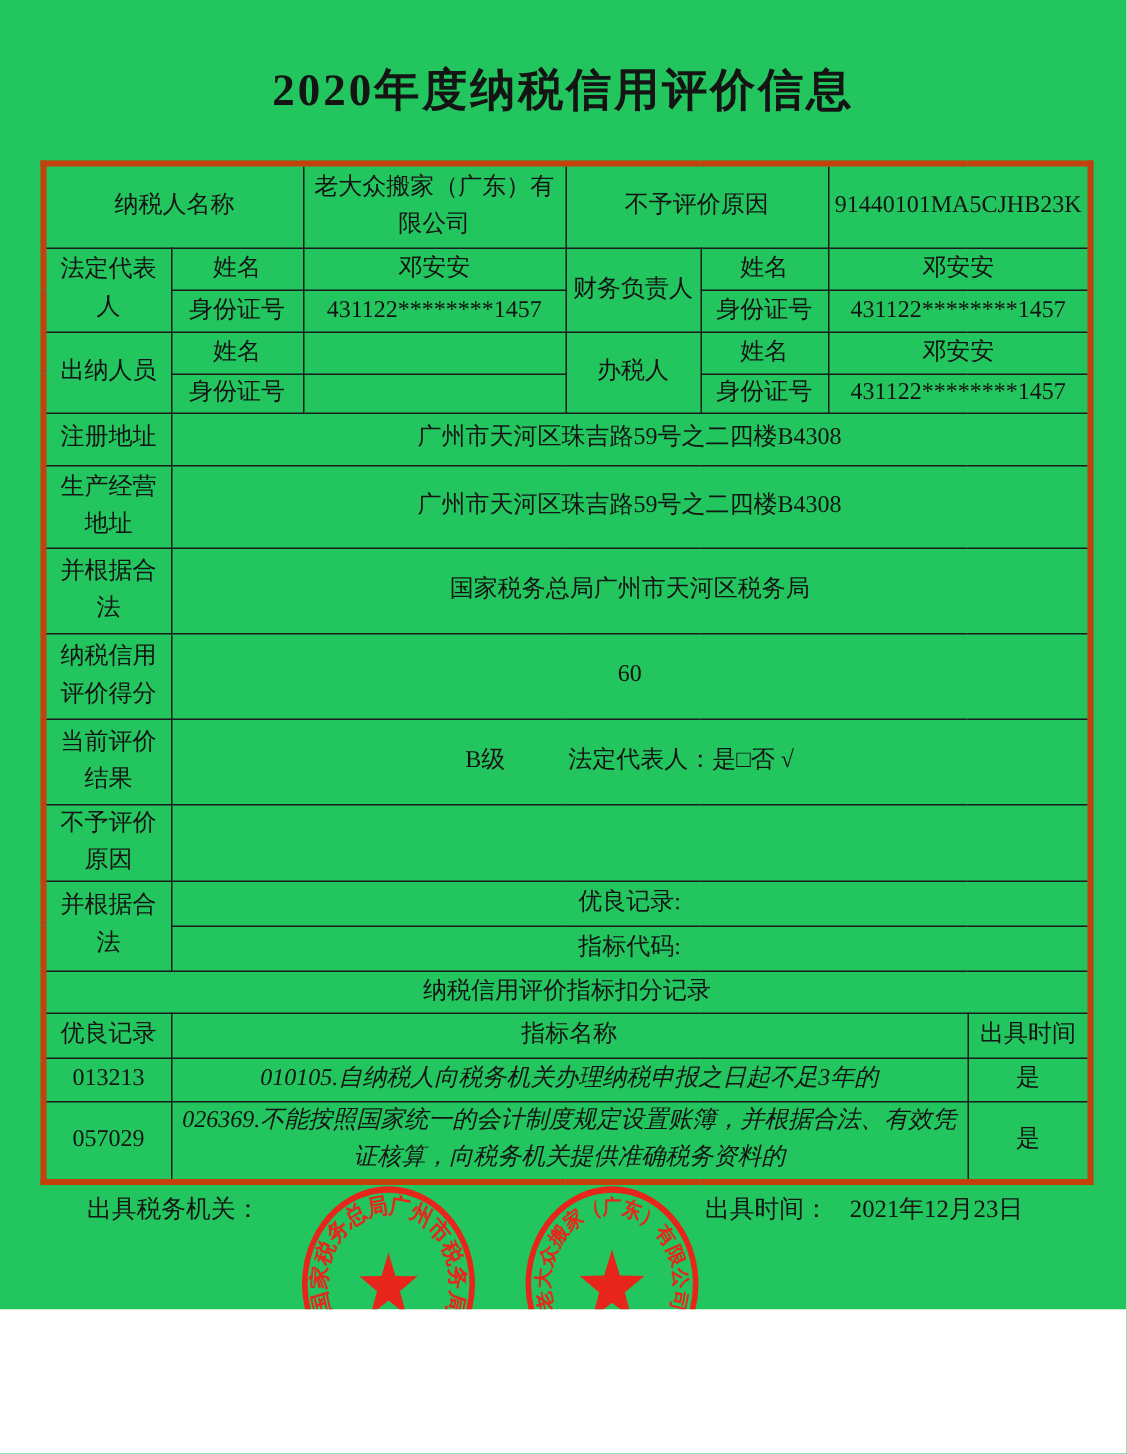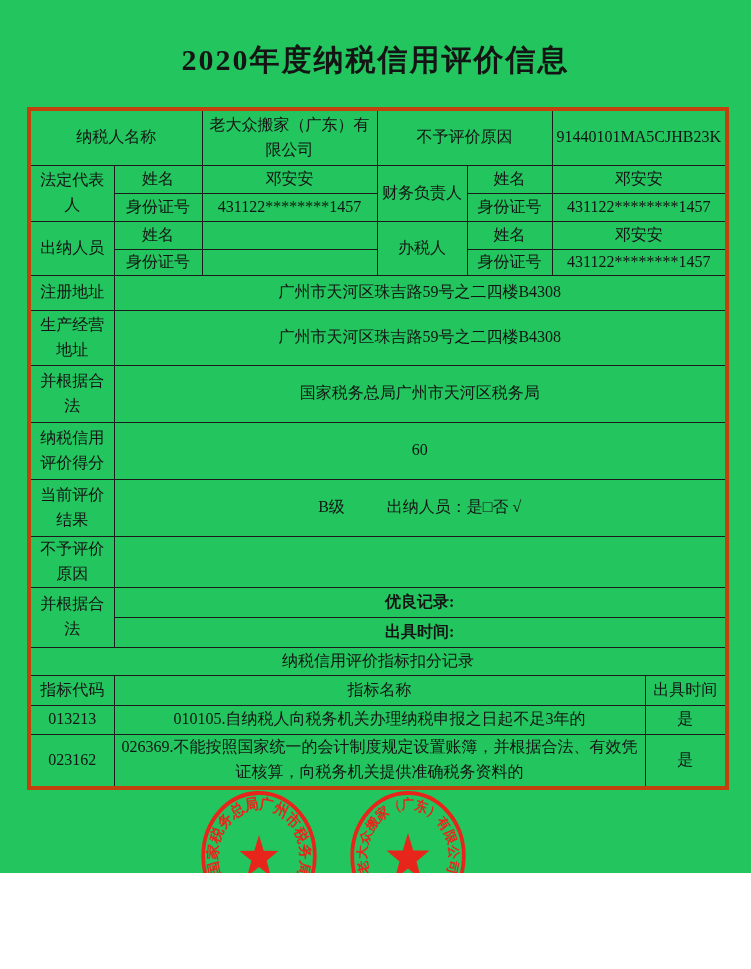--- a/index.html
+++ b/index.html
@@ -16,22 +16,22 @@
     position:absolute; left:27px; top:107px; width:698px;
     border-collapse:collapse; table-layout:fixed;
     border:4px solid #c2410c;
   }
   table.main td {
     border:1.5px solid #1b1b1b;
     text-align:center; vertical-align:middle;
     font-size:16px; line-height:1.55; padding:0 2px;
     overflow:hidden; word-break:break-all;
   }
-  td.left { text-align:left; padding-left:4px;font-weight:bold; }
-  td.wide-pad { padding:0 6px; }
+  td.left { text-align:left; padding-left:4px; }
+  td.wide-pad { padding:0 6px;font-style:italic; }
   .gap { display:inline-block; width:42px; }
   .footer-line { position:absolute; top:795px; left:0; width:751px; height:22px; font-size:16.5px; }
   .footer-authority { position:absolute; left:58px; top:0; }
   .footer-time { position:absolute; left:470px; top:0; }
   .footer-date { margin-left:14px; }
   .seal { position:absolute; pointer-events:none; }
   .seal-left  { left:197px; top:786px; }
   .seal-right { left:346px; top:786px; }
   .seal text { font-family:"Liberation Serif","DejaVu Serif",serif; font-weight:bold; }
 </style>
@@ -103,56 +103,62 @@
       <td>并根据合法</td>
       <td colspan="6">国家税务总局广州市天河区税务局</td>
     </tr>
     <tr style="height:57px">
       <td>纳税信用评价得分</td>
       <td colspan="6">60</td>
     </tr>
     <tr style="height:57px">
       <td>当前评价结果</td>
       <td colspan="6">
-        <span>B级</span><span class="gap"></span><span>出纳人员：是□否 √</span>
+        <span>B级</span><span class="gap"></span><span>法定代表人：是□否 √</span>
       </td>
     </tr>
     <tr style="height:51px">
       <td>不予评价原因</td>
       <td colspan="6"></td>
     </tr>
     <tr style="height:30px">
       <td rowspan="2">并根据合法</td>
       <td colspan="6" class="left">优良记录:</td>
     </tr>
     <tr style="height:30px">
-      <td colspan="6" class="left">出具时间:</td>
+      <td colspan="6" class="left">指标代码:</td>
     </tr>
 
     <tr style="height:28px">
       <td colspan="7">纳税信用评价指标扣分记录</td>
     </tr>
     <tr style="height:30px">
-      <td>指标代码</td>
+      <td>优良记录</td>
       <td colspan="5">指标名称</td>
       <td>出具时间</td>
     </tr>
     <tr style="height:29px">
       <td>013213</td>
       <td colspan="5" class="wide-pad">010105.自纳税人向税务机关办理纳税申报之日起不足3年的</td>
       <td>是</td>
     </tr>
     <tr style="height:54px">
-      <td>023162</td>
+      <td>057029</td>
       <td colspan="5" class="wide-pad">026369.不能按照国家统一的会计制度规定设置账簿，并根据合法、有效凭证核算，向税务机关提供准确税务资料的</td>
       <td>是</td>
     </tr>
   </tbody>
     </table>
 
+  <div class="footer-line">
+    <span class="footer-authority">出具税务机关：</span>
+    <span class="footer-time">
+      <span>出具时间：</span><span class="footer-date">2021年12月23日</span>
+    </span>
+  </div>
 
   <svg class="seal seal-left" width="124" height="140" viewBox="0 0 140 140" preserveAspectRatio="none">
     <circle cx="70" cy="70" r="63" fill="none" stroke="#e8251a" stroke-width="4.2"></circle>
     <polygon fill="#e8251a" points="70,49 75.3,64.7 91.9,64.9 78.6,74.8 83.5,90.6 70,81 56.5,90.6 61.4,74.8 48.1,64.9 64.7,64.7"></polygon>
     <path id="seal-arc-left" d="M 25.8 86.1 A 47 47 0 1 1 114.2 86.1" fill="none"></path>
     <text font-size="15.5" fill="#e8251a">
       <textPath href="#seal-arc-left" startOffset="50%" text-anchor="middle">国家税务总局广州市税务局</textPath>
     </text>
   </svg>
 

